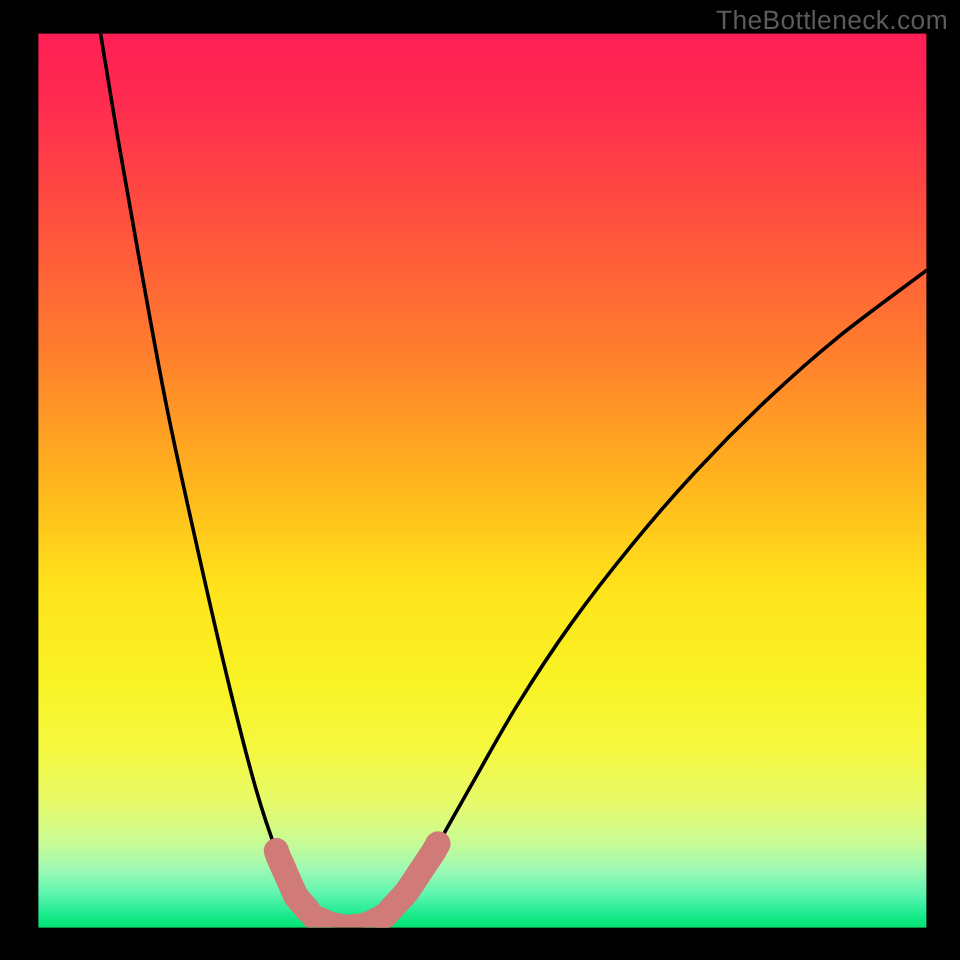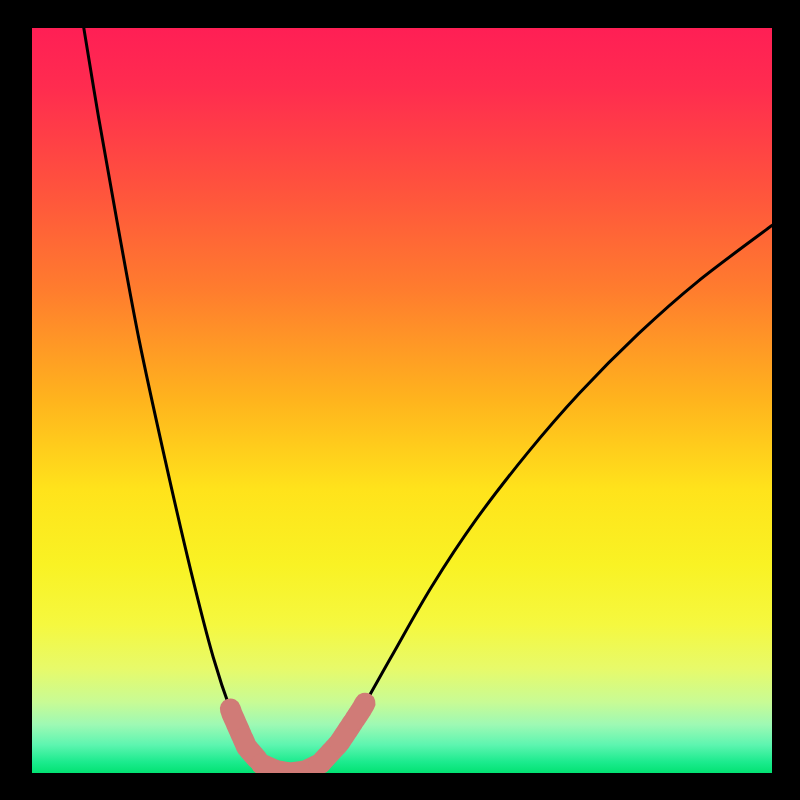--- a/index.html
+++ b/index.html
@@ -28,20 +28,21 @@
     z-index: 10;
   }
   svg {
     display: block;
   }
 </style>
 </head>
 <body>
 
 <div class="frame">
+  <div class="watermark">TheBottleneck.com</div>
   <svg id="chart-svg" width="800" height="800" viewBox="0 0 800 800">
     <defs>
       <linearGradient id="bg-grad" x1="0" y1="0" x2="0" y2="1">
           <stop offset="0.00%" stop-color="#ff1f55"></stop>
           <stop offset="8.00%" stop-color="#ff2c4f"></stop>
           <stop offset="20.00%" stop-color="#ff4e3f"></stop>
           <stop offset="35.00%" stop-color="#ff7c2e"></stop>
           <stop offset="50.00%" stop-color="#ffb41d"></stop>
           <stop offset="62.00%" stop-color="#ffe31b"></stop>
           <stop offset="72.00%" stop-color="#f9f224"></stop>

